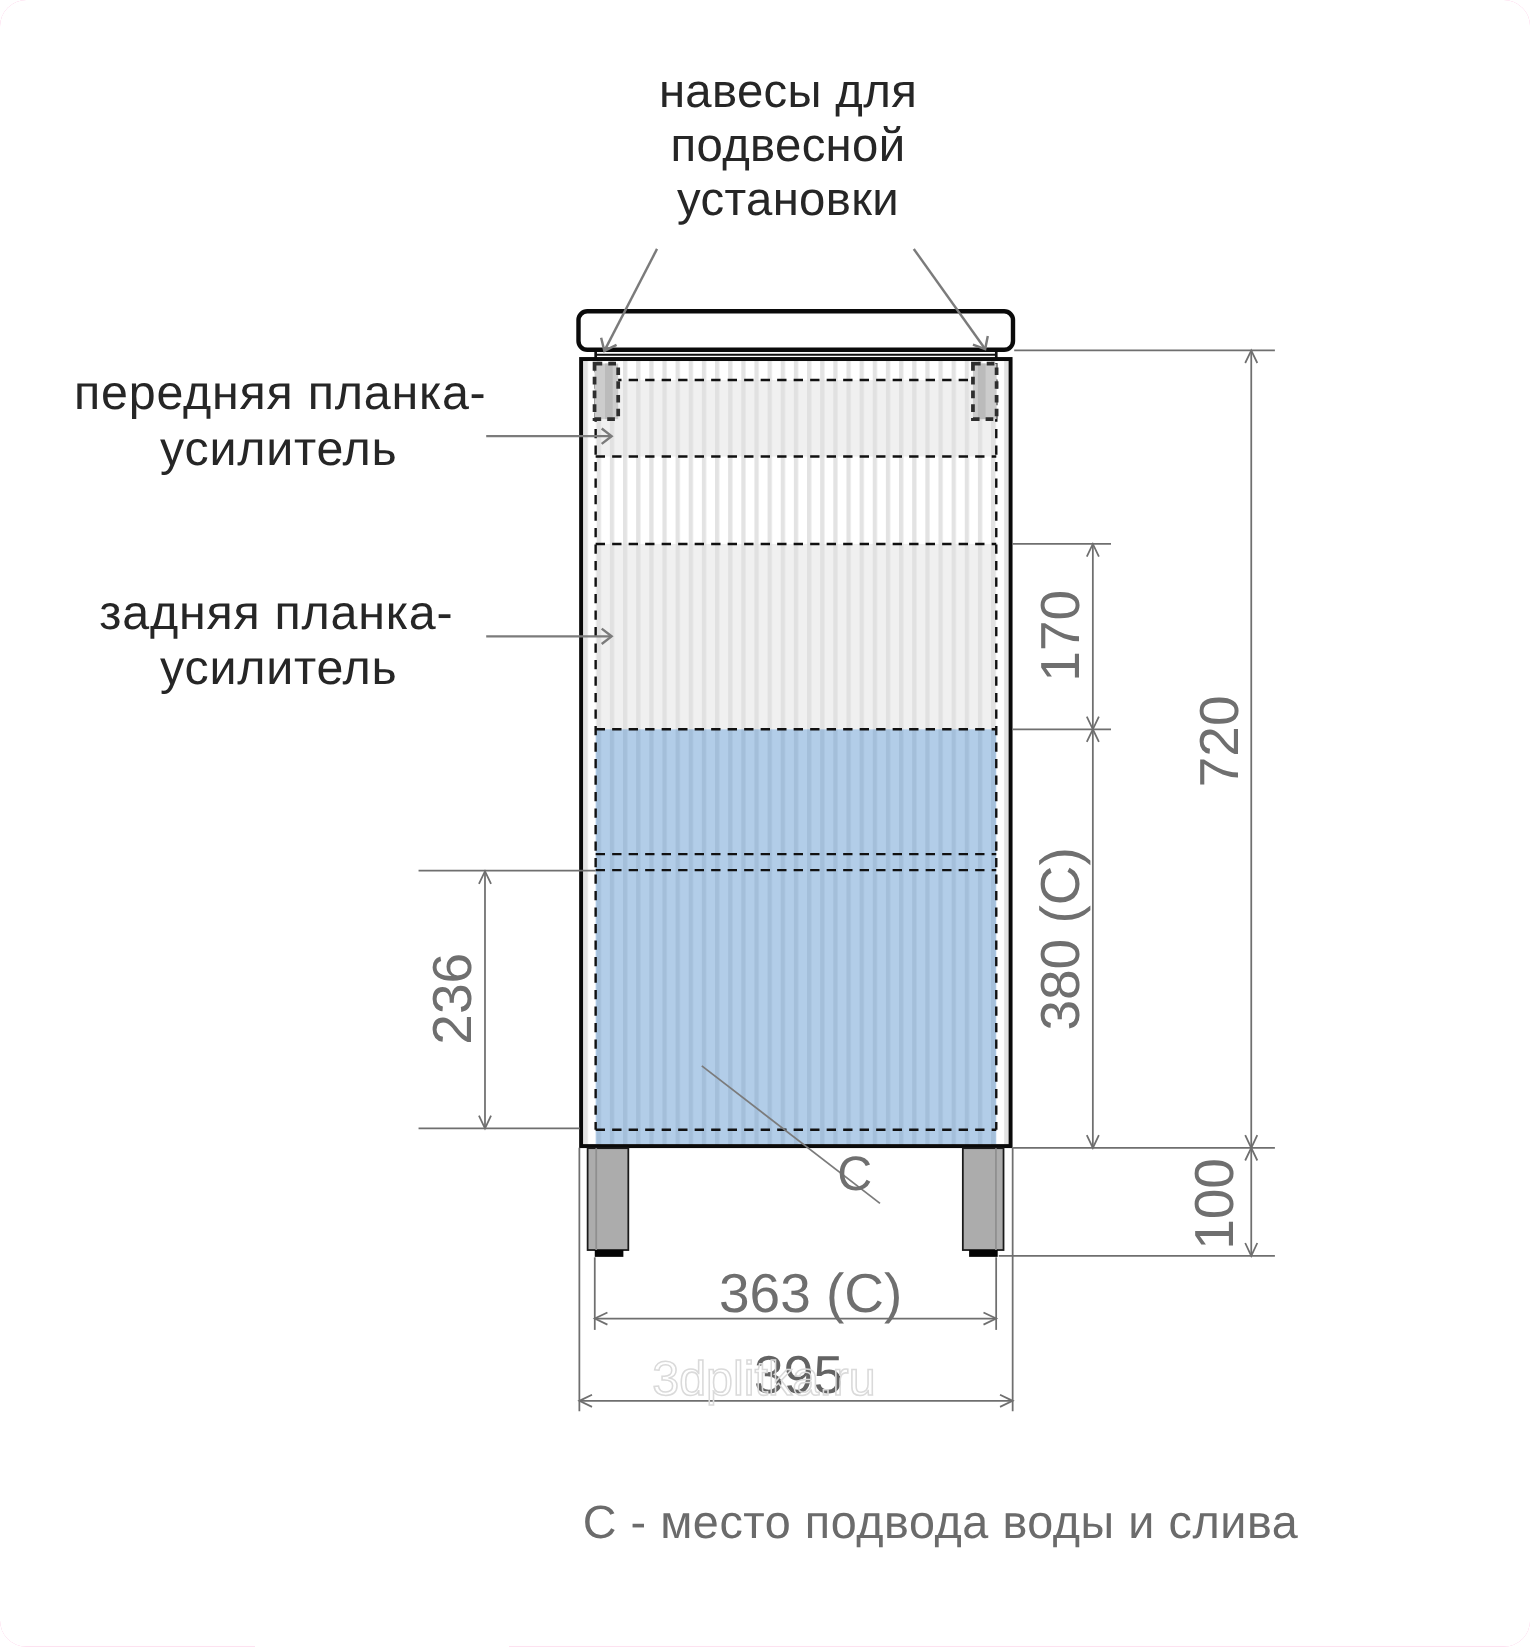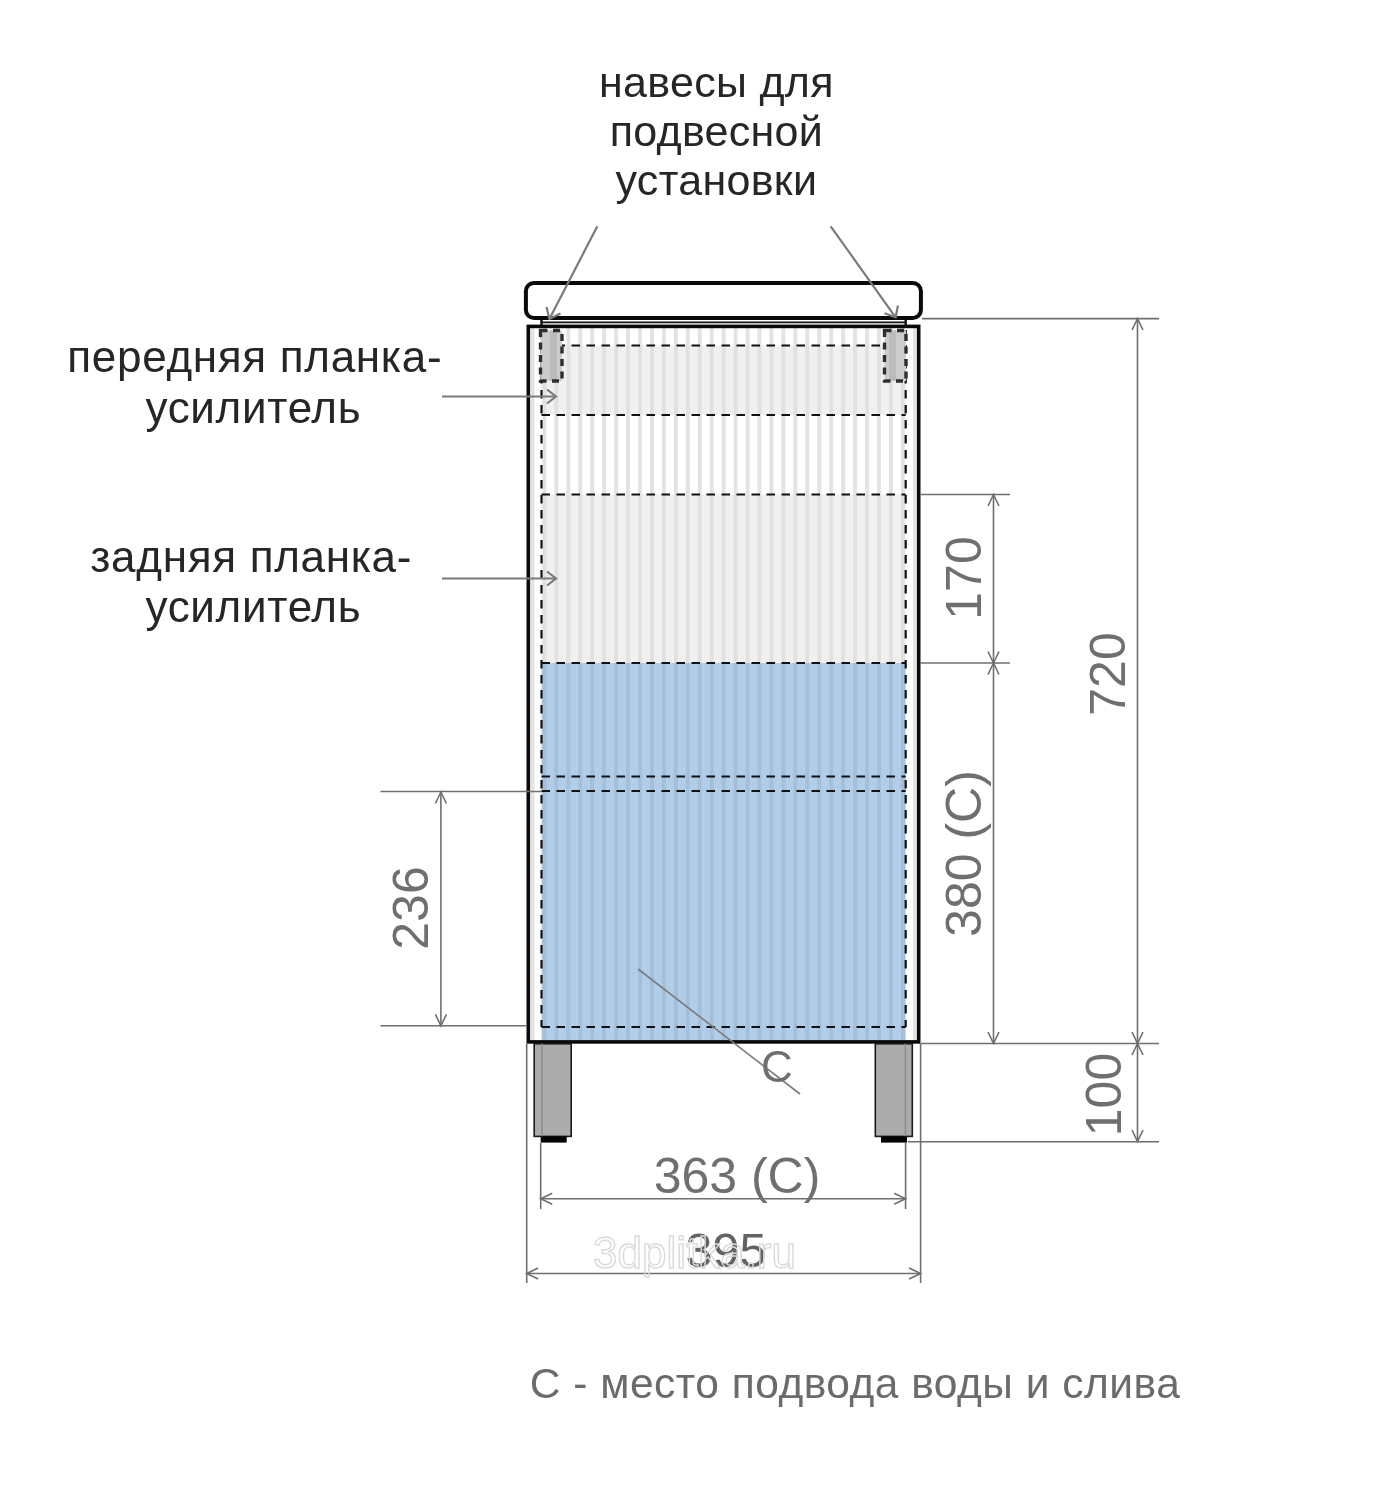--- a/index.html
+++ b/index.html
@@ -1,16 +1,16 @@
 <!DOCTYPE html>
 <html><head>
 <meta charset="utf-8">
 <style>
   html,body{margin:0;padding:0;background:#ffffff;}
-  .page{position:relative;width:1391px;height:1497px;background:#f9a8d4;overflow:hidden;}
+  .page{position:relative;width:1391px;height:1497px;background:#f9a8d4;overflow:hidden;border-radius:24px;}
   text{font-family:"Liberation Sans",sans-serif;}
 </style>
 </head>
 <body>
 <div class="page">
 <svg width="1391" height="1497" viewBox="0 0 1391 1497" xmlns="http://www.w3.org/2000/svg">
   <defs>
     <pattern id="ps" patternUnits="userSpaceOnUse" x="530.5" y="0" width="11.95" height="10">
       <rect x="0" y="0" width="11.95" height="10" fill="#ffffff"></rect>
       <rect x="0" y="0" width="3.9" height="10" fill="#e3e3e3"></rect>

